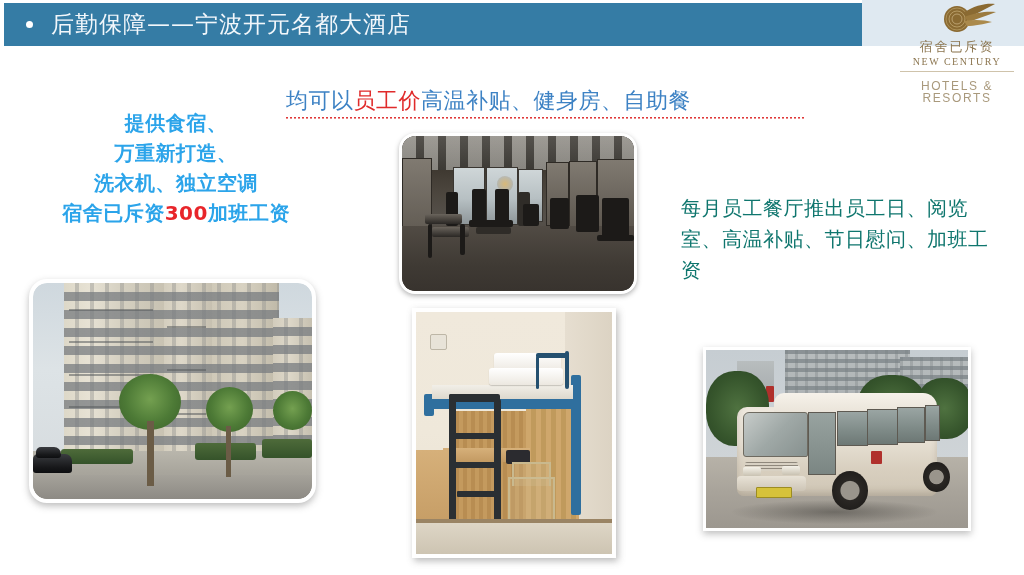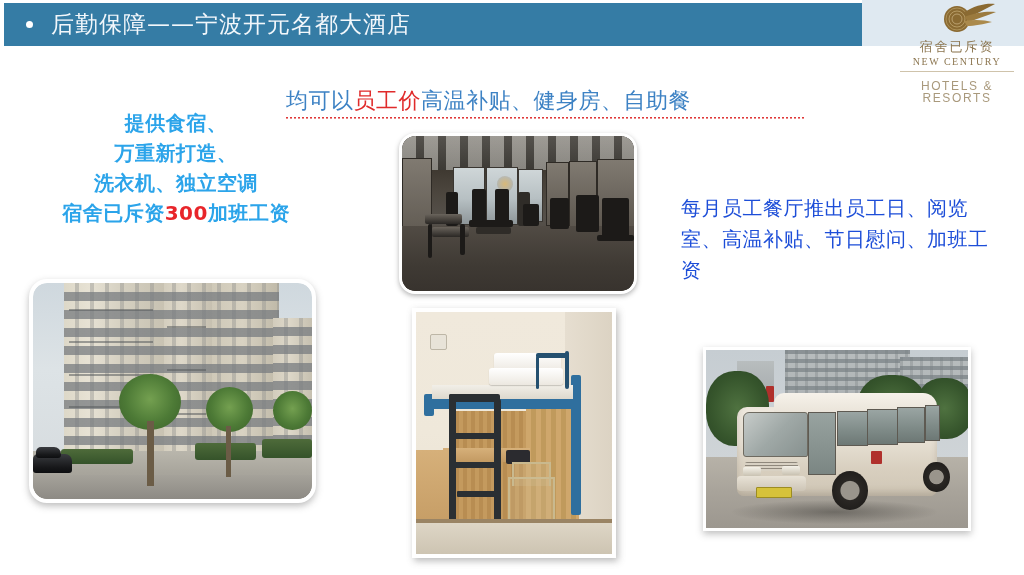--- a/index.html
+++ b/index.html
@@ -130,21 +130,21 @@
   }
   #left-block .hl {
     color: #e8252a;
   }
 
   #right-block {
     left: 681px; top: 193px;
     width: 320px;
     font-size: 20px;
     line-height: 31px;
-    color: #1d4ed8;
+    color: #0f766e;
     letter-spacing: 0.5px;
   }
 
   
   .photo {
     position: absolute;
     background: #ffffff;
     overflow: hidden;
   }
   .photo .inner {

